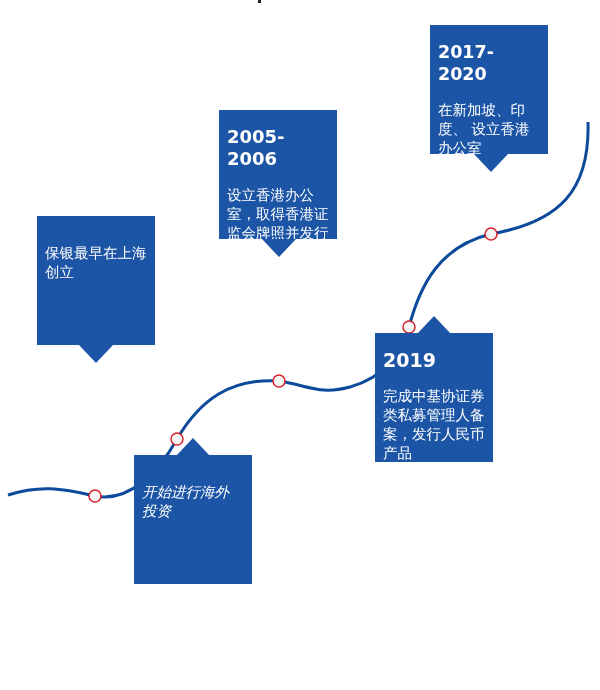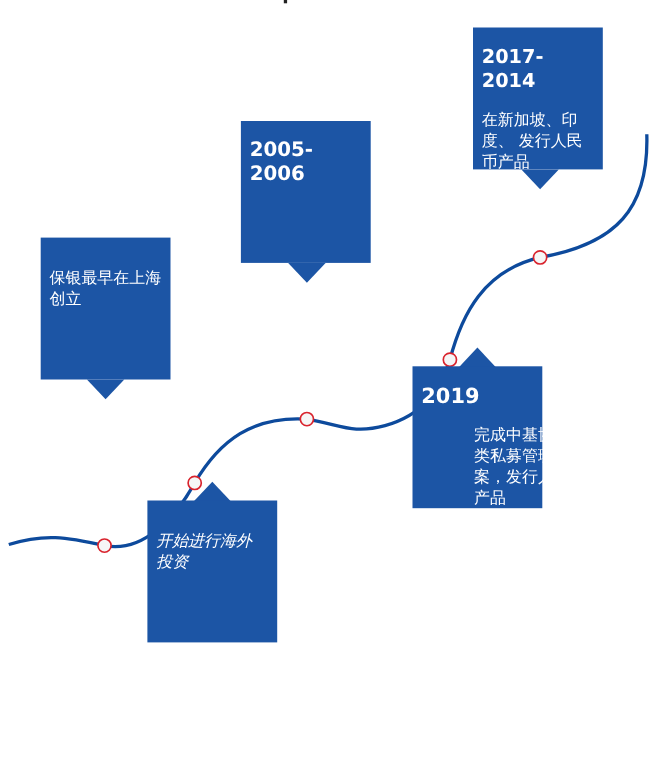--- a/index.html
+++ b/index.html
@@ -32,26 +32,27 @@
 </div>
 <div class="ptr down" style="left:79px;top:345px;"></div>
 
 <div class="ptr up" style="left:176px;top:438px;"></div>
 <div class="card" style="left:134px;top:455px;">
   <div class="desc" style="width:90px;font-style:italic;">开始进行海外投资</div>
 </div>
 
 <div class="card" style="left:219px;top:110px;">
   <div class="year" style="font-size:18px;">2005-2006</div>
+  <div class="desc" style="width:104px;">设立香港办公室，取得香港证监会牌照并发行美元产品</div>
 </div>
 <div class="ptr down" style="left:262px;top:239px;"></div>
 
 <div class="ptr up" style="left:417px;top:316px;"></div>
 <div class="card" style="left:375px;top:333px;">
   <div class="year">2019</div>
-  <div class="desc" style="width:104px;margin-left:48px;">完成中基协证券类私募管理人备案，发行人民币产品</div>
+  <div class="desc" style="width:104px;">完成中基协证券类私募管理人备案，发行人民币产品</div>
 </div>
 
 <div class="card" style="left:430px;top:25px;">
-  <div class="year" style="font-size:17.5px;">2017-2014</div>
-  <div class="desc" style="width:106px;">在新加坡、印度、 发行人民币产品</div>
+  <div class="year" style="font-size:17.5px;">2017-2020</div>
+  <div class="desc" style="width:106px;">在新加坡、印度、 设立香港办公室</div>
 </div>
 <div class="ptr down" style="left:474px;top:154px;"></div>
 
 </body></html>

